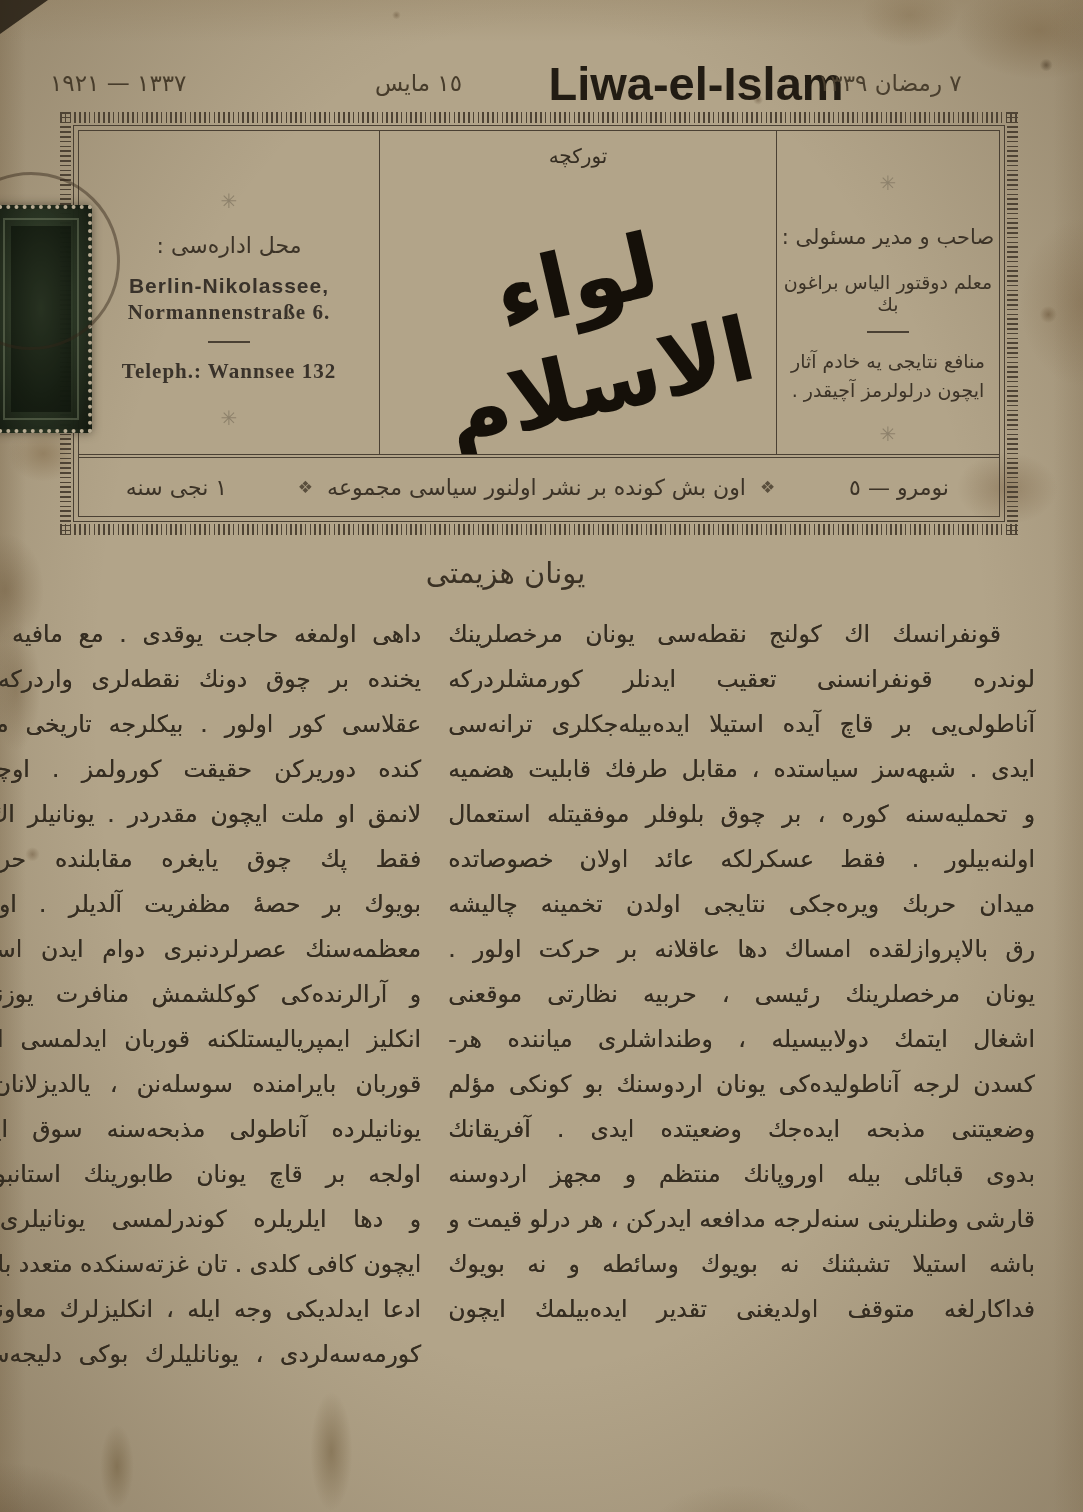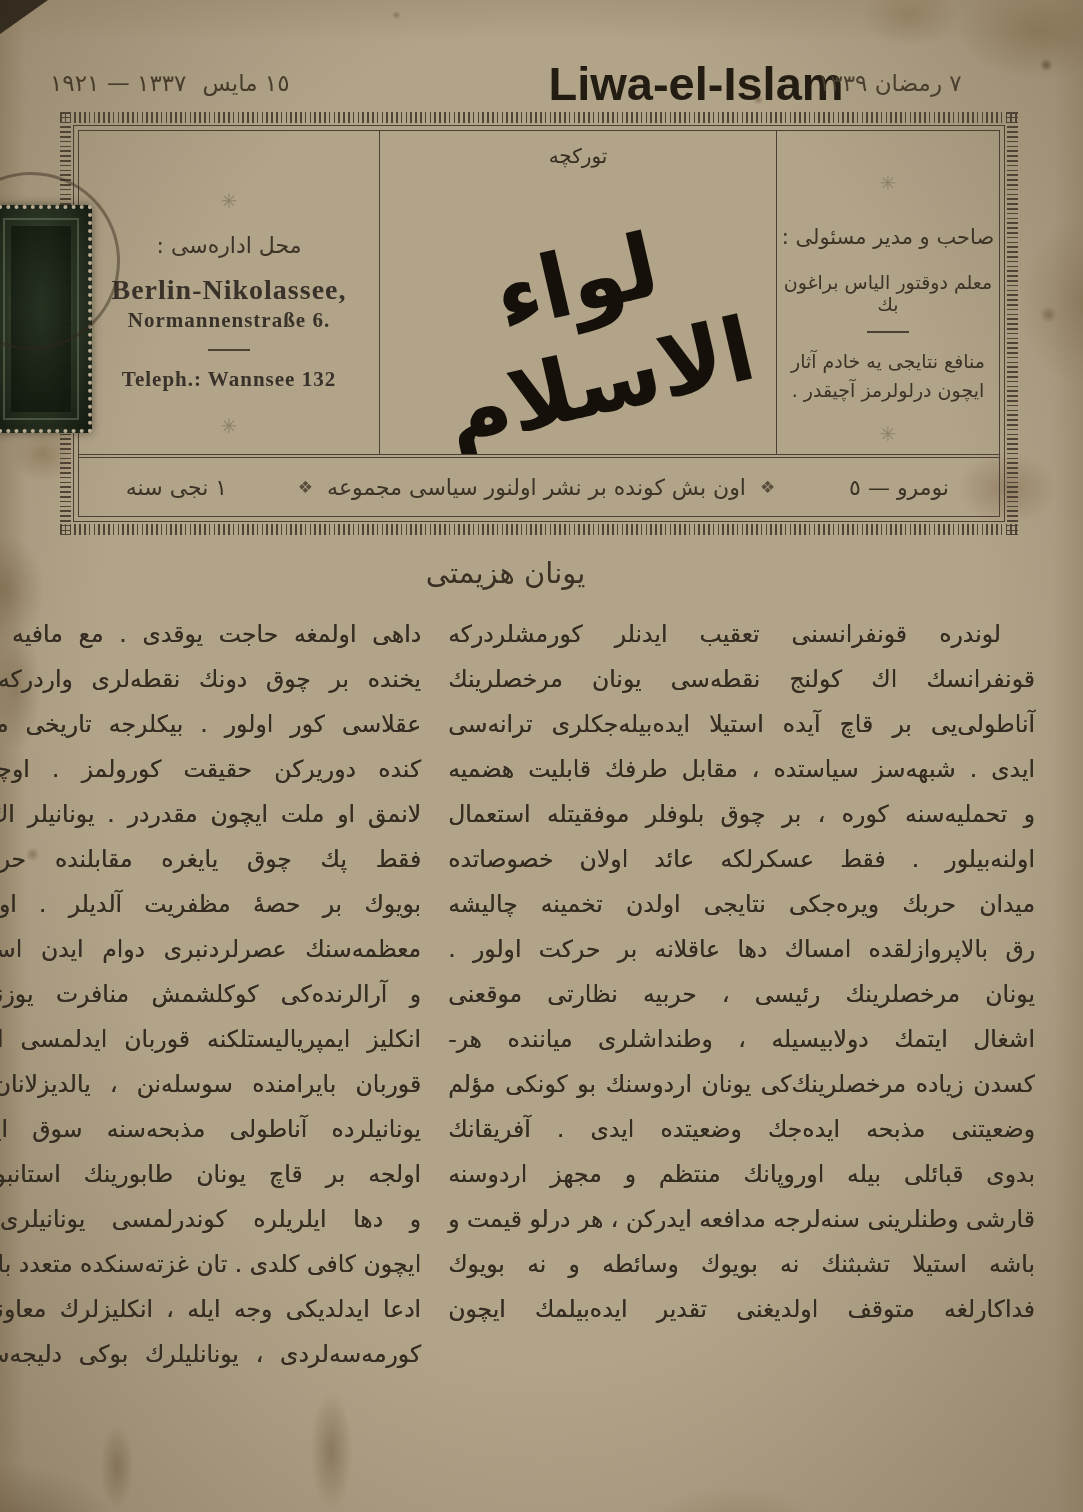--- a/index.html
+++ b/index.html
@@ -28,21 +28,21 @@
       radial-gradient(ellipse 120px 60px at 68% 101%, rgba(110,90,60,.25), transparent 70%),
       radial-gradient(ellipse at 50% 46%, rgba(0,0,0,0) 58%, rgba(74,58,36,.27) 96%);
     font-family:"DejaVu Sans",sans-serif;
   }
   .corner-tl{position:absolute;left:0;top:0;width:48px;height:34px;background:#241d13;
     clip-path:polygon(0 0,100% 0,0 100%);opacity:.85;}
 
   
   .top-header{position:absolute;left:48px;right:40px;top:54px;height:56px;}
   .rumi-dates{position:absolute;left:2px;top:16px;width:412px;display:flex;direction:ltr;
-    justify-content:flex-start;font-size:23px;color:#473c2b;gap:16px;}
+    justify-content:space-between;font-size:23px;color:#473c2b;gap:16px;}
   .rumi-dates span{direction:rtl;unicode-bidi:isolate;}
   .latin-title{position:absolute;left:483px;top:2px;width:330px;text-align:center;
     font-family:"Liberation Sans",sans-serif;font-weight:700;font-size:47px;color:#221c13;}
   .hijri-date{position:absolute;right:10px;top:16px;width:215px;direction:rtl;
     font-size:23px;color:#4a3f2e;text-align:left;}
 
   
   .masthead{position:absolute;left:60px;top:112px;width:958px;height:423px;}
   .hatch-h{position:absolute;left:0;right:0;height:11px;
     background:repeating-linear-gradient(90deg,#4e4334 0 1.6px,rgba(0,0,0,0) 1.6px 4.8px);}
@@ -53,22 +53,22 @@
   .mast-inner{position:absolute;inset:13px;border:1.5px solid #4a4033;}
   .mast-inner2{position:absolute;inset:4px;border:1px solid #4a4033;display:flex;flex-direction:column;}
   .mast-main{flex:1;display:flex;min-height:0;}
   .mast-cell{position:relative;text-align:center;color:#3c3327;}
   .cell-office{width:300px;}
   .cell-center{flex:1;border-left:1px solid #4a4033;border-right:1px solid #4a4033;overflow:hidden;}
   .cell-publisher{width:222px;}
   .deco-star{color:#8d816b;font-size:20px;line-height:1;}
   .office-star1{margin-top:60px;}
   .office-label{margin-top:22px;font-size:22px;direction:rtl;}
-  .office-line1{margin-top:16px;font-family:Liberation Serif, serif;font-weight:600;
-    font-size:28px;letter-spacing:1px;color:#39322a;}
+  .office-line1{margin-top:16px;font-family:Liberation Sans, sans-serif;font-weight:600;
+    font-size:21px;letter-spacing:1px;color:#39322a;}
   .office-line2{margin-top:2px;font-family:"Liberation Serif",serif;font-weight:600;
     font-size:21px;letter-spacing:1px;color:#39322a;}
   .divider-line{width:42px;border-top:2px solid #4a4033;margin:16px auto 0;}
   .office-phone{margin-top:16px;font-family:"Liberation Serif",serif;font-weight:600;
     font-size:21px;letter-spacing:1px;color:#39322a;}
   .office-star2{margin-top:24px;}
   .turkche{margin-top:13px;font-size:20px;color:#352d22;direction:rtl;}
   .calligraphy{position:absolute;left:-28px;top:98px;width:472px;text-align:center;
     transform:rotate(-13deg);font-weight:700;font-size:88px;color:#151009;direction:rtl;}
   .pub-star1{margin-top:42px;}
@@ -173,31 +173,31 @@
   <div class="stamp" data-name="postage-stamp">
     <div class="stamp-frame" data-name="postage-stamp-frame"></div>
     <div class="stamp-pic" data-name="postage-stamp-image"></div>
   </div>
   <div class="postmark" data-name="postmark-circle"></div>
 
   <div class="article-title" data-name="article-title">يونان هزيمتى</div>
 
   <div class="columns" data-name="article-body">
     <div class="col" data-name="column-right">
+        <div class="body-line" data-name="text-line">قونفرانسك اك كولنج نقطه‌سى يونان مرخصلرينك</div>
         <div class="body-line" data-name="text-line">لوندره قونفرانسنى تعقيب ايدنلر كورمشلردركه</div>
-        <div class="body-line" data-name="text-line">قونفرانسك اك كولنج نقطه‌سى يونان مرخصلرينك</div>
         <div class="body-line" data-name="text-line">آناطولى‌يى بر قاچ آيده استيلا ايده‌بيله‌جكلرى ترانه‌سى</div>
         <div class="body-line" data-name="text-line">ايدى . شبهه‌سز سياستده ، مقابل طرفك قابليت هضميه</div>
         <div class="body-line" data-name="text-line">و تحمليه‌سنه كوره ، بر چوق بلوفلر موفقيتله استعمال</div>
         <div class="body-line" data-name="text-line">اولنه‌بيلور . فقط عسكرلكه عائد اولان خصوصاتده</div>
         <div class="body-line" data-name="text-line">ميدان حربك ويره‌جكى نتايجى اولدن تخمينه چاليشه‌</div>
         <div class="body-line" data-name="text-line">رق بالاپروازلقده امساك دها عاقلانه بر حركت اولور .</div>
         <div class="body-line" data-name="text-line">يونان مرخصلرينك رئيسى ، حربيه نظارتى موقعنى</div>
         <div class="body-line" data-name="text-line">اشغال ايتمك دولابيسيله ، وطنداشلرى مياننده هر-</div>
-        <div class="body-line" data-name="text-line">كسدن زياده مرخصلرينك‌كى يونان اردوسنك بو كونكى مؤلم</div>
+        <div class="body-line" data-name="text-line">كسدن لرجه آناطوليده‌كى يونان اردوسنك بو كونكى مؤلم</div>
         <div class="body-line" data-name="text-line">وضعيتنى مذبحه ايده‌جك وضعيتده ايدى . آفريقانك</div>
         <div class="body-line" data-name="text-line">بدوى قبائلى بيله اوروپانك منتظم و مجهز اردوسنه</div>
         <div class="body-line" data-name="text-line">قارشى وطنلرينى سنه‌لرجه مدافعه ايدركن ، هر درلو قيمت و</div>
         <div class="body-line" data-name="text-line">باشه استيلا تشبثنك نه بويوك وسائطه و نه بويوك</div>
         <div class="body-line" data-name="text-line">فداكارلغه متوقف اولديغنى تقدير ايده‌بيلمك ايچون</div>
       </div>
     <div class="col" data-name="column-left">
         <div class="body-line" data-name="text-line">داهى اولمغه حاجت يوقدى . مع مافيه هر ملتك تار-</div>
         <div class="body-line" data-name="text-line">يخنده بر چوق دونك نقطه‌لرى واردركه ملتك بوتون</div>
         <div class="body-line" data-name="text-line">عقلاسى كور اولور . بيكلرجه تاريخى مثاللر كوز او-</div>

